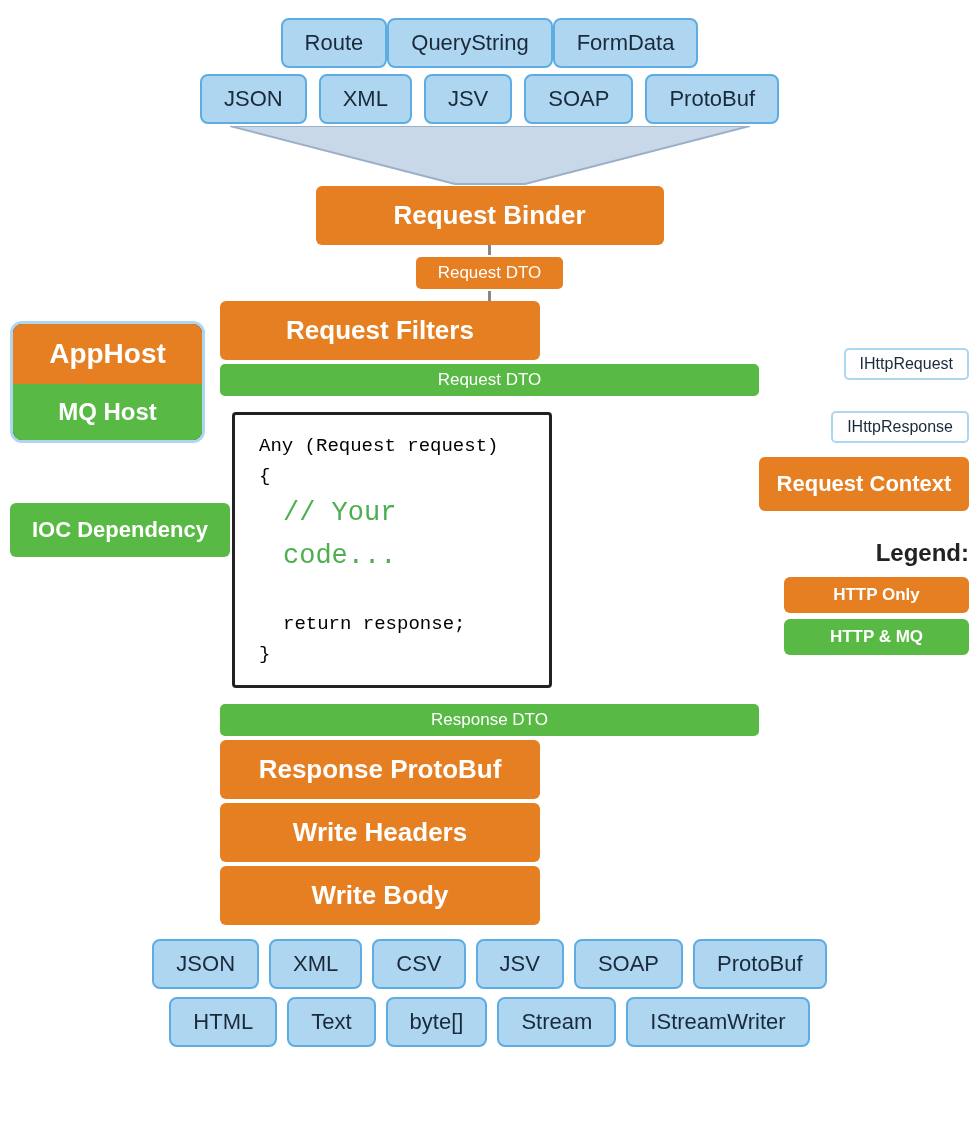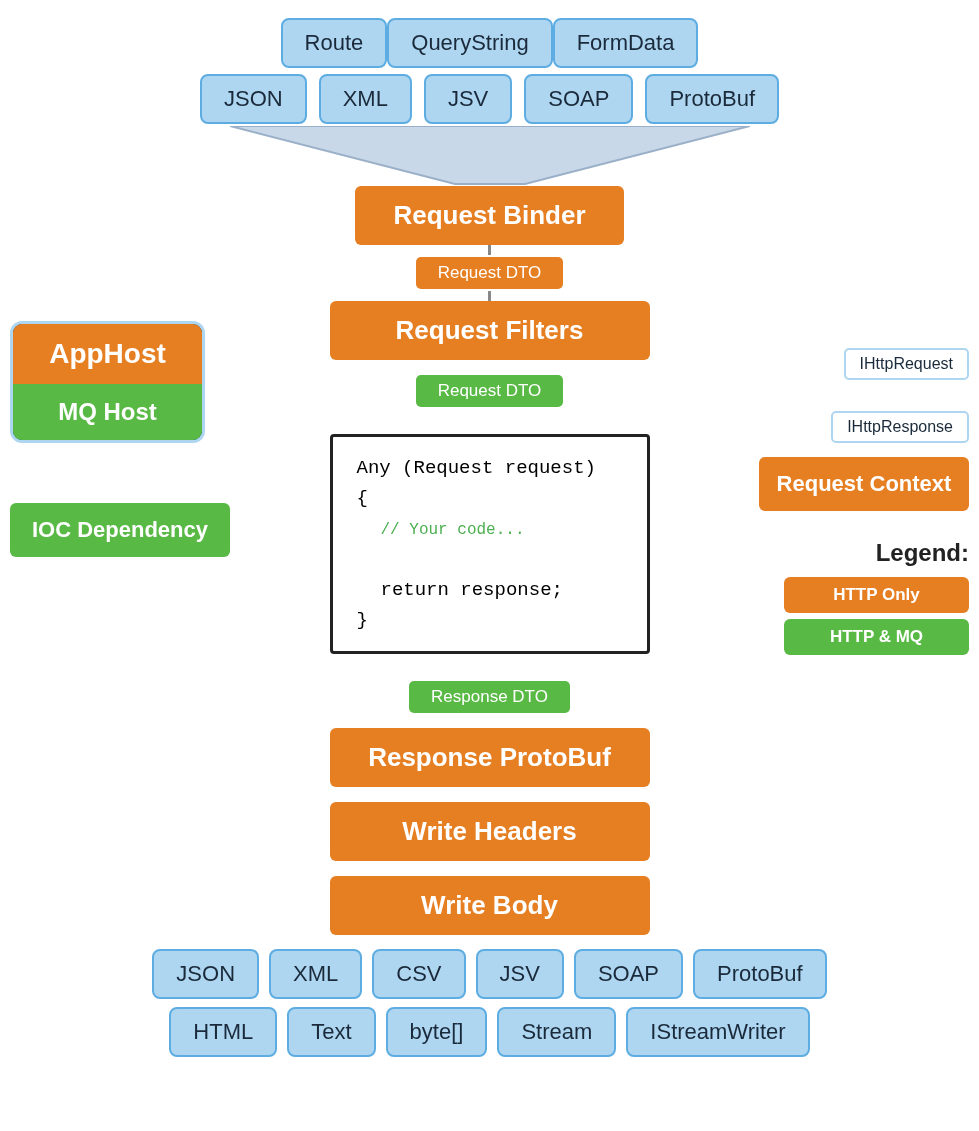--- a/index.html
+++ b/index.html
@@ -72,21 +72,21 @@
       margin-top: 2px;
       margin-bottom: 0px;
     }
     .funnel svg {
       width: 100%;
       height: 100%;
     }
 
     
     .request-binder {
-      width: 269px;
+      width: 348px;
       margin-bottom: 0px;
     }
 
     
     .dto-label {
       background: #58b944;
       border-radius: 5px;
       color: #fff;
       font-size: 17px;
       font-weight: 500;
@@ -127,24 +127,22 @@
       gap: 10px;
       align-items: flex-start;
       padding-top: 20px;
       width: 210px;
       flex-shrink: 0;
     }
 
     .center-col {
       display: flex;
       flex-direction: column;
-      align-items: center;
       flex: 1;
       min-width: 0;
-      gap: 11px;
     }
 
     .right-col {
       display: flex;
       flex-direction: column;
       align-items: flex-end;
       padding-top: 20px;
       width: 210px;
       flex-shrink: 0;
       gap: 8px;
@@ -176,21 +174,21 @@
       border-radius: 4px;
       padding: 16px 24px;
       width: 320px;
       font-size: 19px;
       font-family: 'Consolas', 'Courier New', monospace;
       line-height: 1.6;
       margin: 12px;
     }
     .code-comment {
       color: #4caf50;
-      font-size: 16px;
+      font-size: 27px;
     }
 
     
     .legend-area {
       display: flex;
       flex-direction: column;
       align-items: flex-end;
       gap: 6px;
       margin-top: 20px;
     }

